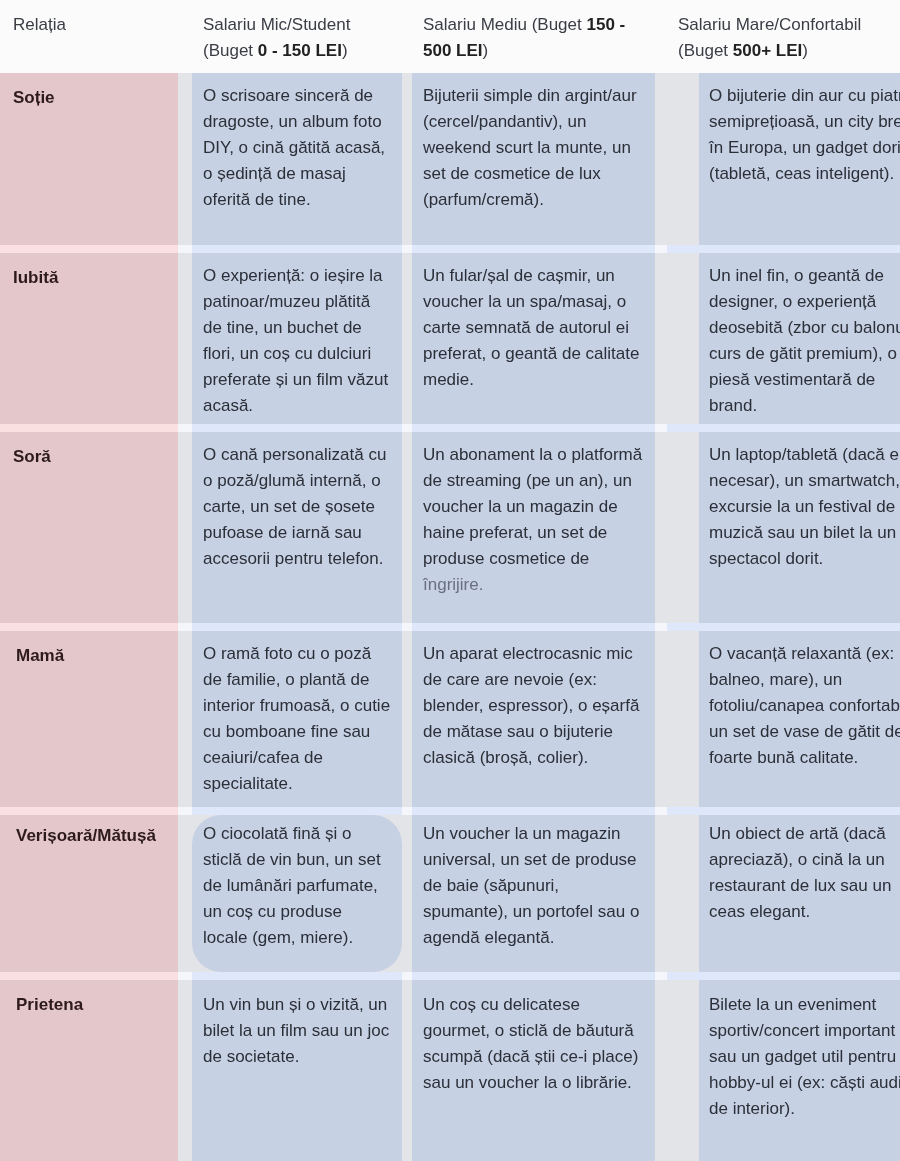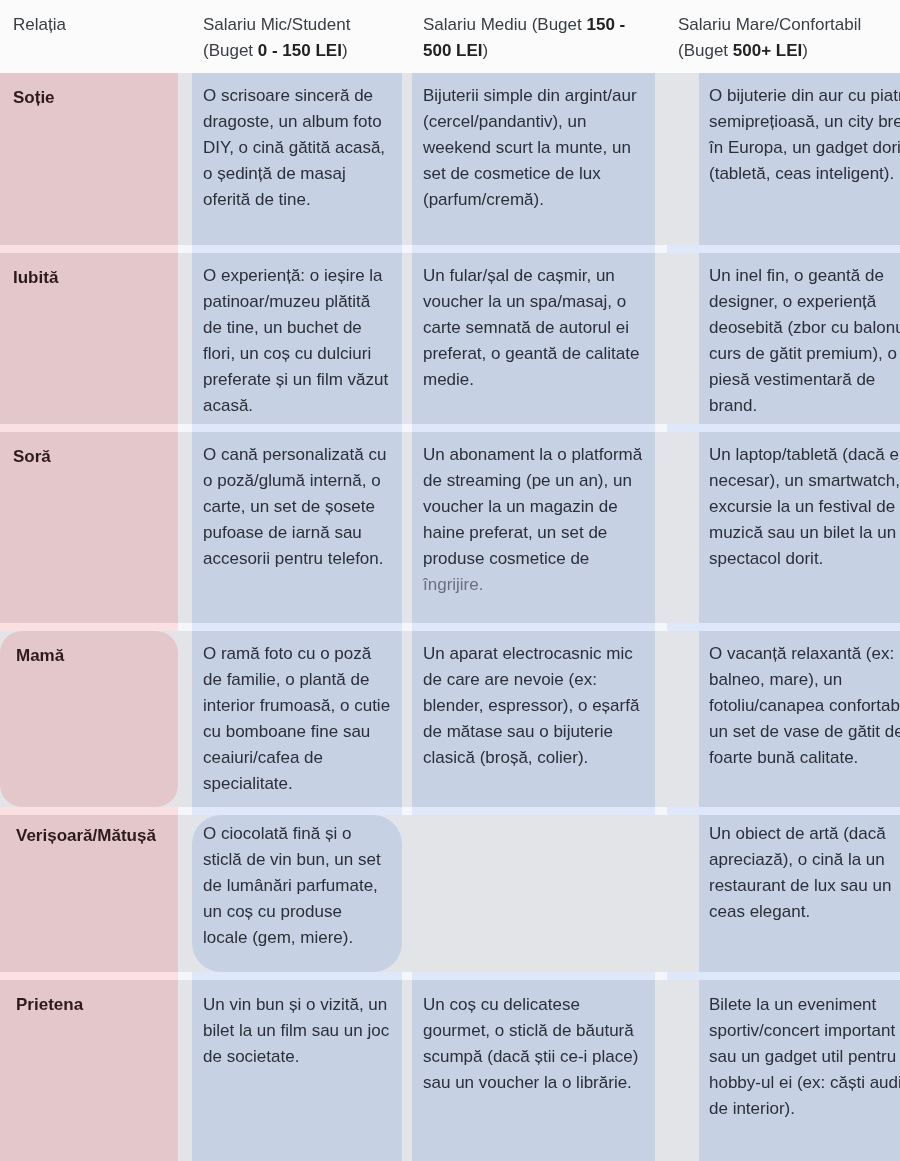--- a/index.html
+++ b/index.html
@@ -106,38 +106,39 @@
       <div class="s-pink"></div>
         <div class="s-gap" style="left:178px;width:14px;"></div>
       <div class="s-blue" style="left:192px;width:210px;"></div>
         <div class="s-gap" style="left:402px;width:10px;"></div>
       <div class="s-blue" style="left:412px;width:243px;"></div>
         <div class="s-gap" style="left:655px;width:12px;"></div>
       <div class="s-blue" style="left:667px;width:233px;"></div>
     </div>
 
     <div class="row" style="top:558px;height:176px;">
-      <div class="cell c-rel" style="padding-left:16px;border-radius:22px;">Mamă</div>
+      <div class="cell c-rel" style="padding-left:16px;">Mamă</div>
       <div class="cell c-low">O ramă foto cu o poză de familie, o plantă de interior frumoasă, o cutie cu bomboane fine sau ceaiuri/cafea de specialitate.</div>
       <div class="cell c-mid">Un aparat electrocasnic mic de care are nevoie (ex: blender, espressor), o eșarfă de mătase sau o bijuterie clasică (broșă, colier).</div>
       <div class="cell c-high">O vacanță relaxantă (ex: balneo, mare), un fotoliu/canapea confortabilă, un set de vase de gătit de foarte bună calitate.</div>
     </div>
     <div class="sep" style="top:734px;">
       <div class="s-pink"></div>
         <div class="s-gap" style="left:178px;width:14px;"></div>
       <div class="s-blue" style="left:192px;width:210px;"></div>
         <div class="s-gap" style="left:402px;width:10px;"></div>
       <div class="s-blue" style="left:412px;width:243px;"></div>
         <div class="s-gap" style="left:655px;width:12px;"></div>
       <div class="s-blue" style="left:667px;width:233px;"></div>
     </div>
 
     <div class="row" style="top:742px;height:157px;">
       <div class="cell c-rel" style="padding-left:16px;padding-top:8px;">Verișoară/Mătușă</div>
       <div class="cell c-low" style="padding-top:6px;border-radius:29px;">O ciocolată fină și o sticlă de vin bun, un set de lumânări parfumate, un coș cu produse locale (gem, miere).</div>
+      <div class="cell c-mid" style="padding-top:6px;">Un voucher la un magazin universal, un set de produse de baie (săpunuri, spumante), un portofel sau o agendă elegantă.</div>
       <div class="cell c-high" style="padding-top:6px;">Un obiect de artă (dacă apreciază), o cină la un restaurant de lux sau un ceas elegant.</div>
     </div>
     <div class="sep" style="top:899px;">
       <div class="s-pink"></div>
         <div class="s-gap" style="left:178px;width:14px;"></div>
       <div class="s-blue" style="left:192px;width:210px;"></div>
         <div class="s-gap" style="left:402px;width:10px;"></div>
       <div class="s-blue" style="left:412px;width:243px;"></div>
         <div class="s-gap" style="left:655px;width:12px;"></div>
       <div class="s-blue" style="left:667px;width:233px;"></div>

